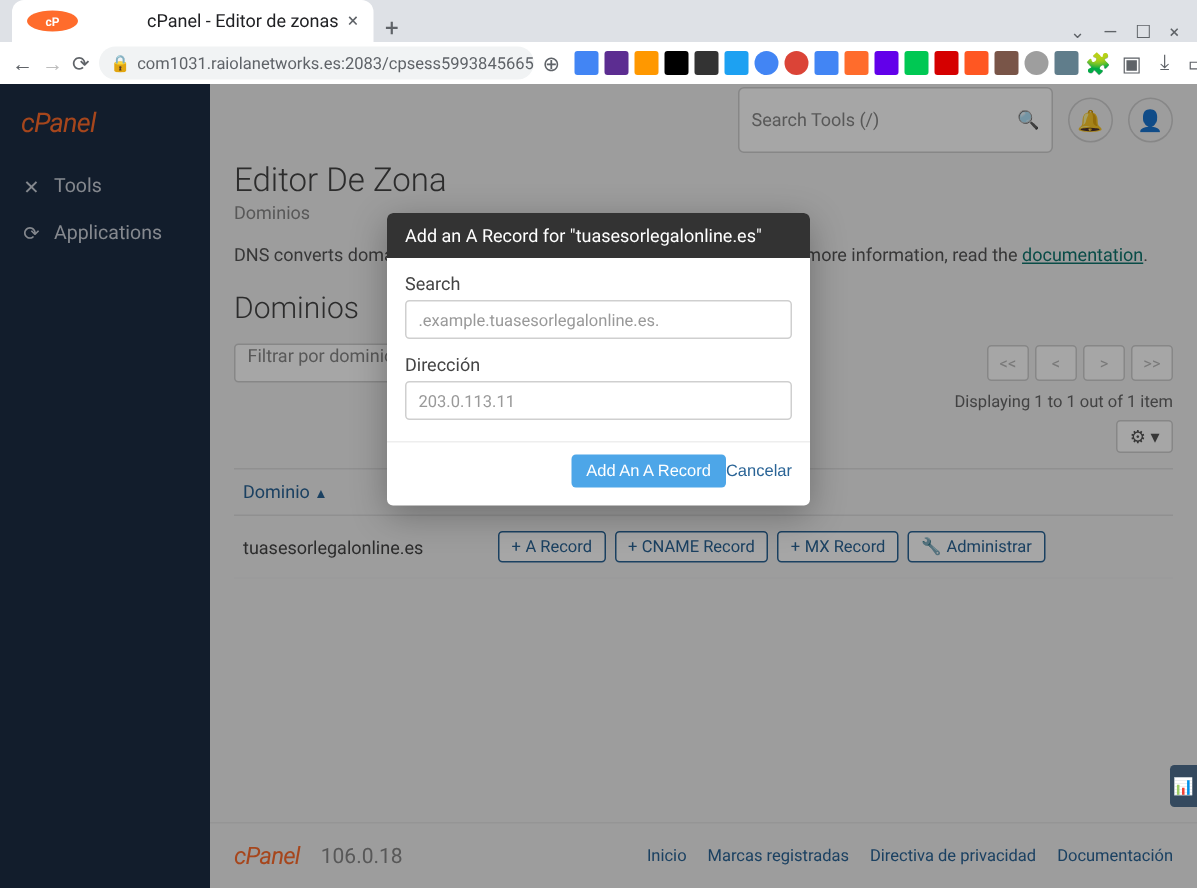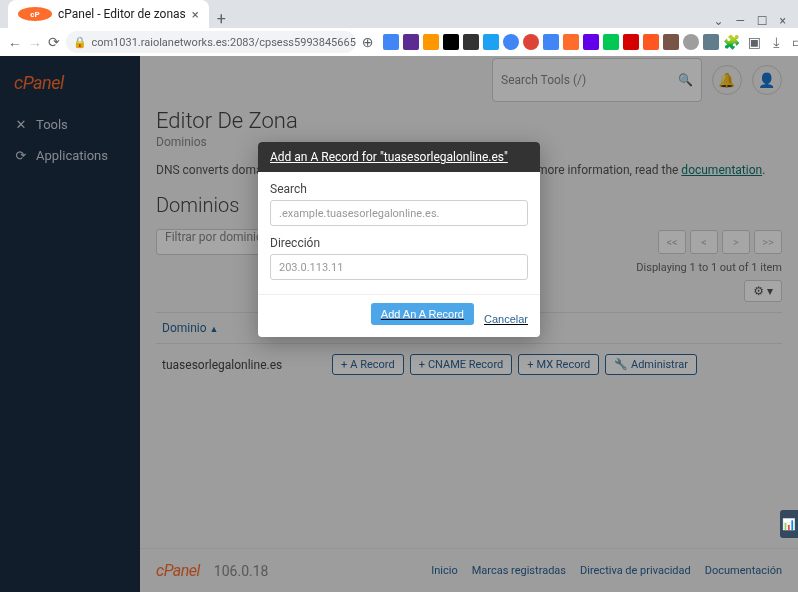--- a/index.html
+++ b/index.html
@@ -3,21 +3,21 @@
   <meta charset="utf-8">
   <style>
     * { margin: 0; padding: 0; box-sizing: border-box; }
     body { font-family: -apple-system, BlinkMacSystemFont, "Segoe UI", Roboto, sans-serif; background: #f0f0f0; overflow: hidden; width: 798px; height: 592px; position: relative; }
     
     
     .browser-chrome { background: #dee1e6; height: 56px; display: flex; flex-direction: column; }
     .tab-bar { height: 28px; display: flex; align-items: flex-end; padding-left: 8px; }
     .tab { background: #fff; height: 28px; display: flex; align-items: center; padding: 0 10px; border-radius: 8px 8px 0 0; font-size: 12px; gap: 6px; min-width: 160px; }
     .tab-favicon { width: 34px; height: 14px; background: #ff6c2c; border-radius: 50%; display: inline-flex; align-items: center; justify-content: center; color: #fff; font-size: 8px; font-weight: bold; }
-    .tab-title { color: #202124; }
+    .tab-title { color: #202124; margin-left: 40px; }
     .tab-close { color: #5f6368; font-size: 13px; margin-left: auto; }
     .new-tab { color: #5f6368; font-size: 16px; padding: 0 8px; }
     .window-controls { margin-left: auto; display: flex; gap: 12px; padding: 0 12px; color: #5f6368; font-size: 12px; }
     .window-controls span { cursor: default; }
     .addr-bar { height: 28px; background: #fff; display: flex; align-items: center; padding: 0 8px; gap: 6px; }
     .nav-btn { color: #5f6368; font-size: 14px; width: 18px; text-align: center; }
     .nav-btn.disabled { color: #bdbdbd; }
     .url-box { flex: 0 0 auto; width: 290px; background: #f1f3f4; border-radius: 12px; height: 22px; display: flex; align-items: center; padding: 0 8px; font-size: 11px; color: #5f6368; gap: 4px; overflow: hidden; white-space: nowrap; }
     .ext-icons { display: flex; gap: 4px; align-items: center; margin-left: 4px; }
     .ext-icon { width: 16px; height: 16px; border-radius: 2px; display: inline-block; }
@@ -64,25 +64,25 @@
     .action-btn { border: 1px solid #2a6496; color: #2a6496; background: #fff; border-radius: 3px; padding: 3px 8px; font-size: 11px; display: flex; align-items: center; gap: 3px; }
     .caret-up { font-size: 9px; }
     
     .footer { padding: 12px 16px; display: flex; align-items: center; font-size: 11px; color: #2a6496; gap: 14px; border-top: 1px solid #e5e5e5; }
     .footer .cpanel-logo { font-size: 16px; }
     .footer-version { color: #888; font-size: 14px; }
     .footer-links { margin-left: auto; display: flex; gap: 14px; }
     
     
     .modal { position: absolute; top: 86px; left: 50%; transform: translateX(-50%); width: 282px; background: #fff; border-radius: 4px; box-shadow: 0 6px 24px rgba(0,0,0,0.3); z-index: 100; overflow: hidden; }
-    .modal-header { background: #333; color: #fff; padding: 8px 12px; font-size: 12px; text-decoration: underline; }
+    .modal-header { background: #333; color: #fff; padding: 8px 12px; font-size: 12px; }
     .modal-body { padding: 10px 12px 4px; }
     .field-label { font-size: 12px; color: #444; margin-bottom: 4px; }
     .field-input { width: 100%; height: 26px; border: 1px solid #cfcfcf; border-radius: 3px; padding: 0 8px; font-size: 11px; color: #999; background: #fff; margin-bottom: 10px; display: flex; align-items: center; }
-    .modal-footer { padding: 8px 12px 12px; display: flex; justify-content: flex-end; gap: 10px; align-items: flex-end; border-top: 1px solid #eee; text-decoration: underline; }
+    .modal-footer { padding: 8px 12px 12px; display: flex; justify-content: flex-end; align-items: center; border-top: 1px solid #eee; }
     .btn-primary { background: #4da6e8; color: #fff; border: none; border-radius: 3px; padding: 5px 10px; font-size: 11px; }
     .btn-link { color: #2a6496; font-size: 11px; background: none; border: none; }
     
     .side-tab { position: absolute; right: 0; top: 454px; width: 18px; height: 28px; background: #34495e; border-radius: 3px 0 0 3px; display: flex; align-items: center; justify-content: center; color: #fff; font-size: 11px; z-index: 200; }
   </style>
 </head>
 <body>
 
 <div class="browser-chrome">
   <div class="tab-bar">

